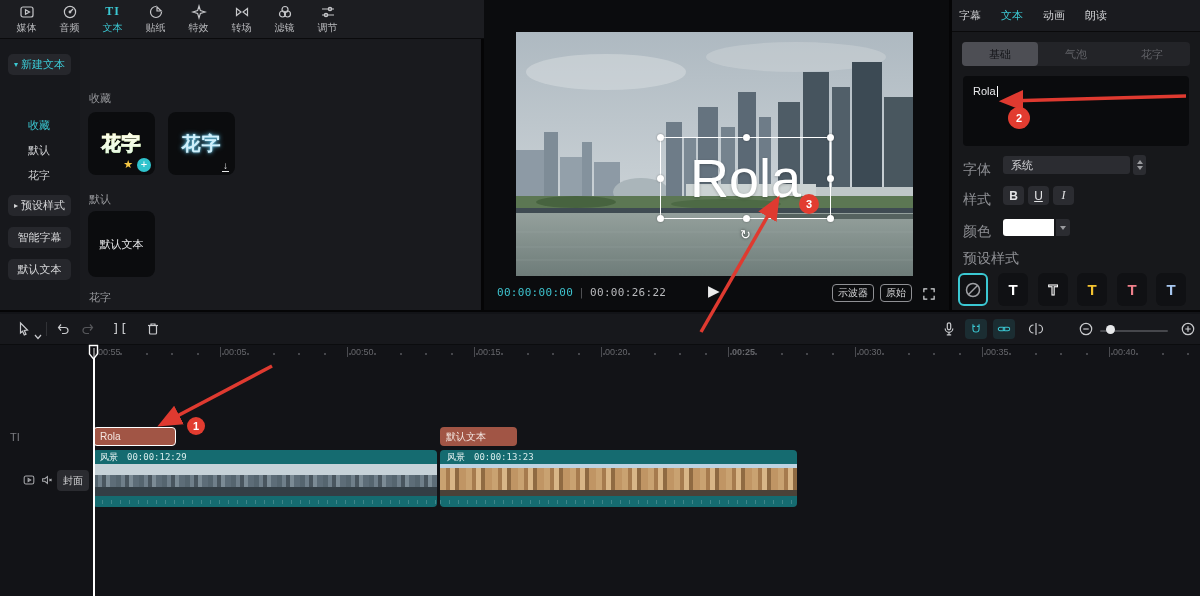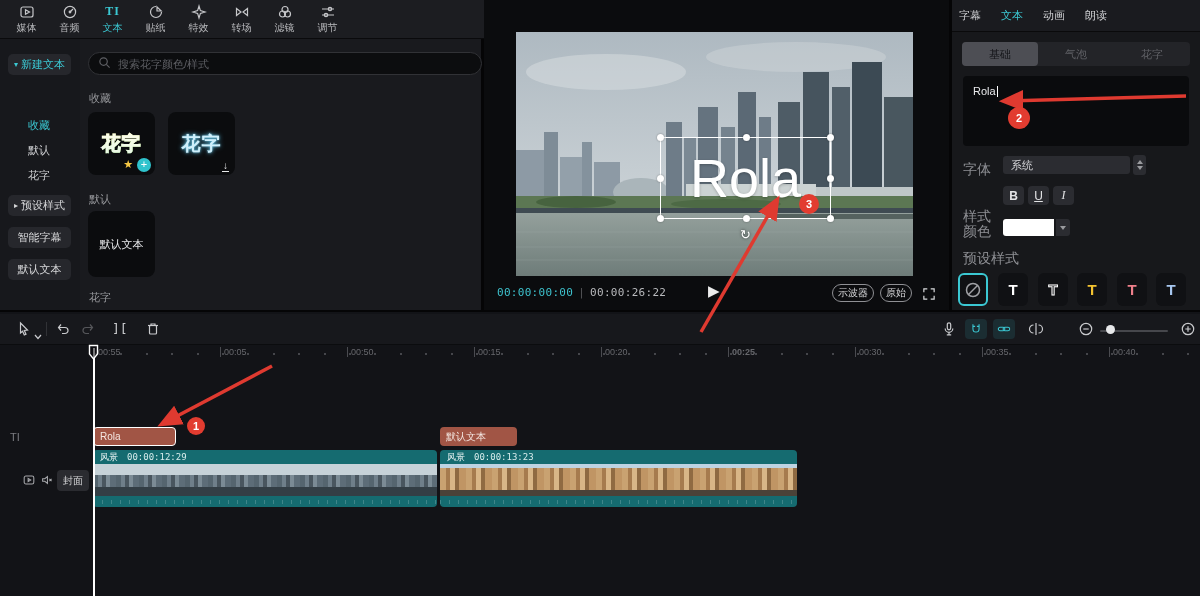--- a/index.html
+++ b/index.html
@@ -60,21 +60,21 @@
                 font-family:"Liberation Sans",sans-serif;}
   .handle{position:absolute;width:7px;height:7px;border-radius:50%;background:#fff;box-shadow:0 0 2px rgba(0,0,0,.4);}
   .rotate-handle{position:absolute;left:224px;top:195px;font-size:13px;color:#fff;
                  text-shadow:0 0 3px rgba(0,0,0,.7);}
   .player-bar{position:absolute;left:2px;top:278px;width:461px;height:28px;display:flex;align-items:center;}
   .tc{font-size:11px;letter-spacing:.3px;font-family:"DejaVu Sans Mono",monospace;}
   .tc.cur{color:#3ec3ce;margin-left:11px;}
   .tc.sep{color:#55565a;margin:0 5px;}
   .tc.tot{color:#b9babd;}
   .play-btn{position:absolute;left:222px;top:4px;font-size:15px;color:#eceded;}
-  .mini-btn{position:absolute;top:6px;height:16px;border:1px solid #8f9094;border-radius:9px;color:#d8d9db;
+  .mini-btn{position:absolute;top:6px;height:16px;border:1px solid #8f9094;border-radius:4px;color:#d8d9db;
             font-size:10px;line-height:15px;padding:0 5px;}
   .expand-btn{position:absolute;left:437px;top:8px;}
   .expand-btn svg{stroke:#d8d9db;fill:none;stroke-width:1.4;}
 
   
   .inspector{left:952px;top:0;width:248px;height:310px;background:#17181b;}
   .insp-tabs{position:absolute;left:0;top:0;width:248px;height:31px;background:#1a1b1f;border-bottom:1px solid #0a0a0b;
              display:flex;align-items:center;gap:20px;padding-left:7px;font-size:11px;color:#cfd0d3;}
   .insp-tab.active{color:#3bc8d3;}
   .subtabs{position:absolute;left:10px;top:42px;width:228px;height:24px;background:#232428;border-radius:4px;
@@ -247,29 +247,20 @@
       </div>
       <div class="side-pill" style="top:188px;">
         <span>智能字幕</span>
       </div>
       <div class="side-pill" style="top:220px;">
         <span>默认文本</span>
       </div>
     </div>
 
     <div class="abs content">
-      <div class="search-bar">
-        <span>
-          <svg width="13" height="13" viewBox="0 0 14 14" style="stroke:#5d5e63;fill:none;stroke-width:1.3;">
-              <circle cx="6" cy="6" r="4"></circle>
-              <path d="M9 9 L12.5 12.5"></path>
-            </svg>
-        </span>
-        <input placeholder="搜索花字颜色/样式" style="">
-      </div>
 
       <div class="sec-label" style="top:52px;">收藏</div>
 
       <div class="tile" style="left:8px;top:73px;">
         <span class="huazi-green">花字</span>
         <span class="badge-star">★</span>
         <span class="badge-plus">+</span>
       </div>
       <div class="tile" style="left:88px;top:73px;">
         <span class="huazi-ice">花字</span>
@@ -384,21 +375,21 @@
 
     <div class="row-label" style="top:161px;">字体</div>
     <div class="font-select">
       <span>系统</span>
     </div>
     <div class="stepper">
       <span class="tri-up"></span>
       <span class="tri-down"></span>
     </div>
 
-    <div class="row-label" style="top:208px;">样式</div>
+    <div class="row-label" style="top:191px;">样式</div>
     <div class="style-btn" style="left:51px;font-weight:bold;">B</div>
     <div class="style-btn" style="left:76px;text-decoration:underline;">U</div>
     <div class="style-btn" style="left:101px;font-style:italic;font-family:'Liberation Serif',serif;">I</div>
 
     <div class="row-label" style="top:223px;">颜色</div>
     <div class="color-swatch"></div>
     <div class="color-chevron">
       <span class="tri-down"></span>
     </div>
 

